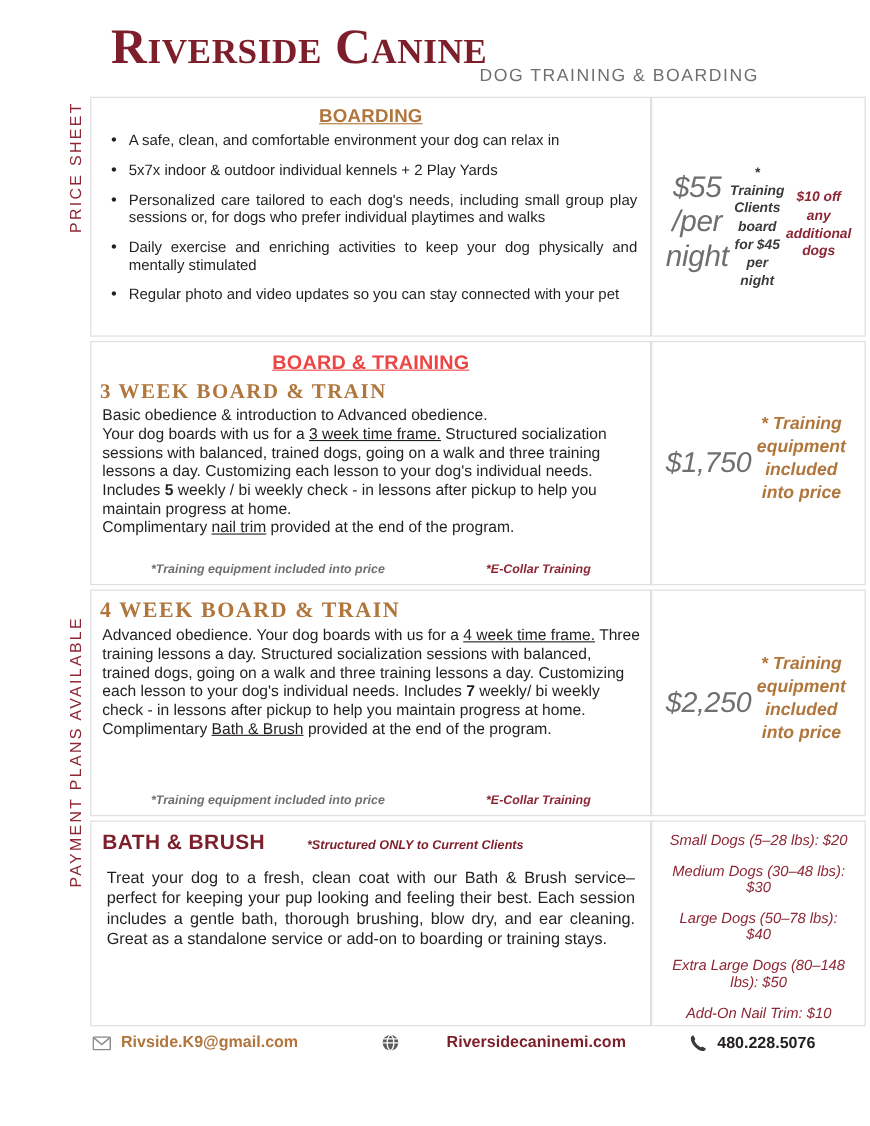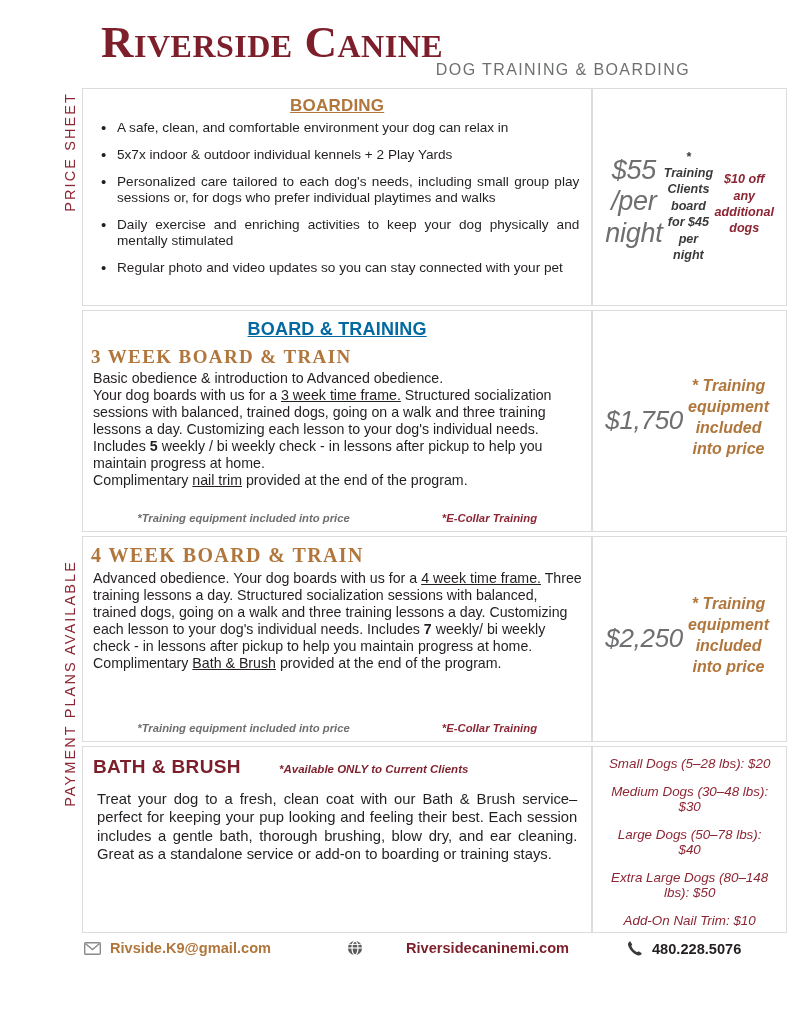--- a/index.html
+++ b/index.html
@@ -106,21 +106,21 @@
 
   
   .sec-title {
     text-align: center;
     font-weight: bold;
     font-size: 17px;
     text-decoration: underline;
     letter-spacing: 0.2px;
   }
   .sec-title.boarding { color: #b0763c; margin: 7px 0 4px; }
-  .sec-title.bt       { color: #0369a1; margin: 8px 0 6px; font-size: 18px; }
+  .sec-title.bt       { color: #ef4444; margin: 8px 0 6px; font-size: 18px; }
 
   .sub-title {
     font-family: "Liberation Serif", serif;
     font-weight: bold;
     font-size: 19px;
     color: #b0763c;
     letter-spacing: 1.4px;
     margin: 0 0 2px 8px;
   }
   .sub-title.four { font-size: 20px; margin-bottom: 3px; }
@@ -351,21 +351,21 @@
           <div class="spacer-grow"></div>
           <div class="price-note tan" style="margin-bottom:6px;">* Training equipment included into price</div>
         </div>
       </div>
     </div>
 
     <div class="row row-bath">
       <div class="cell left">
         <div class="bath-head">
           <span class="bath-title">BATH &amp; BRUSH</span>
-          <span class="bath-note">*Available ONLY to Current Clients</span>
+          <span class="bath-note">*Structured ONLY to Current Clients</span>
         </div>
         <div class="bath-body">Treat your dog to a fresh, clean coat with our Bath &amp; Brush service–perfect for keeping your pup looking and feeling their best. Each session includes a gentle bath, thorough brushing, blow dry, and ear cleaning. Great as a standalone service or add-on to boarding or training stays.</div>
       </div>
       <div class="cell right">
         <div class="price-inner" style="padding-top:6px;">
           <div class="groom-list">
             <div class="groom-item">Small Dogs (5–28 lbs): $20</div>
             <div class="groom-item">Medium Dogs (30–48 lbs): $30</div>
             <div class="groom-item">Large Dogs (50–78 lbs): $40</div>
             <div class="groom-item">Extra Large Dogs (80–148 lbs): $50</div>

